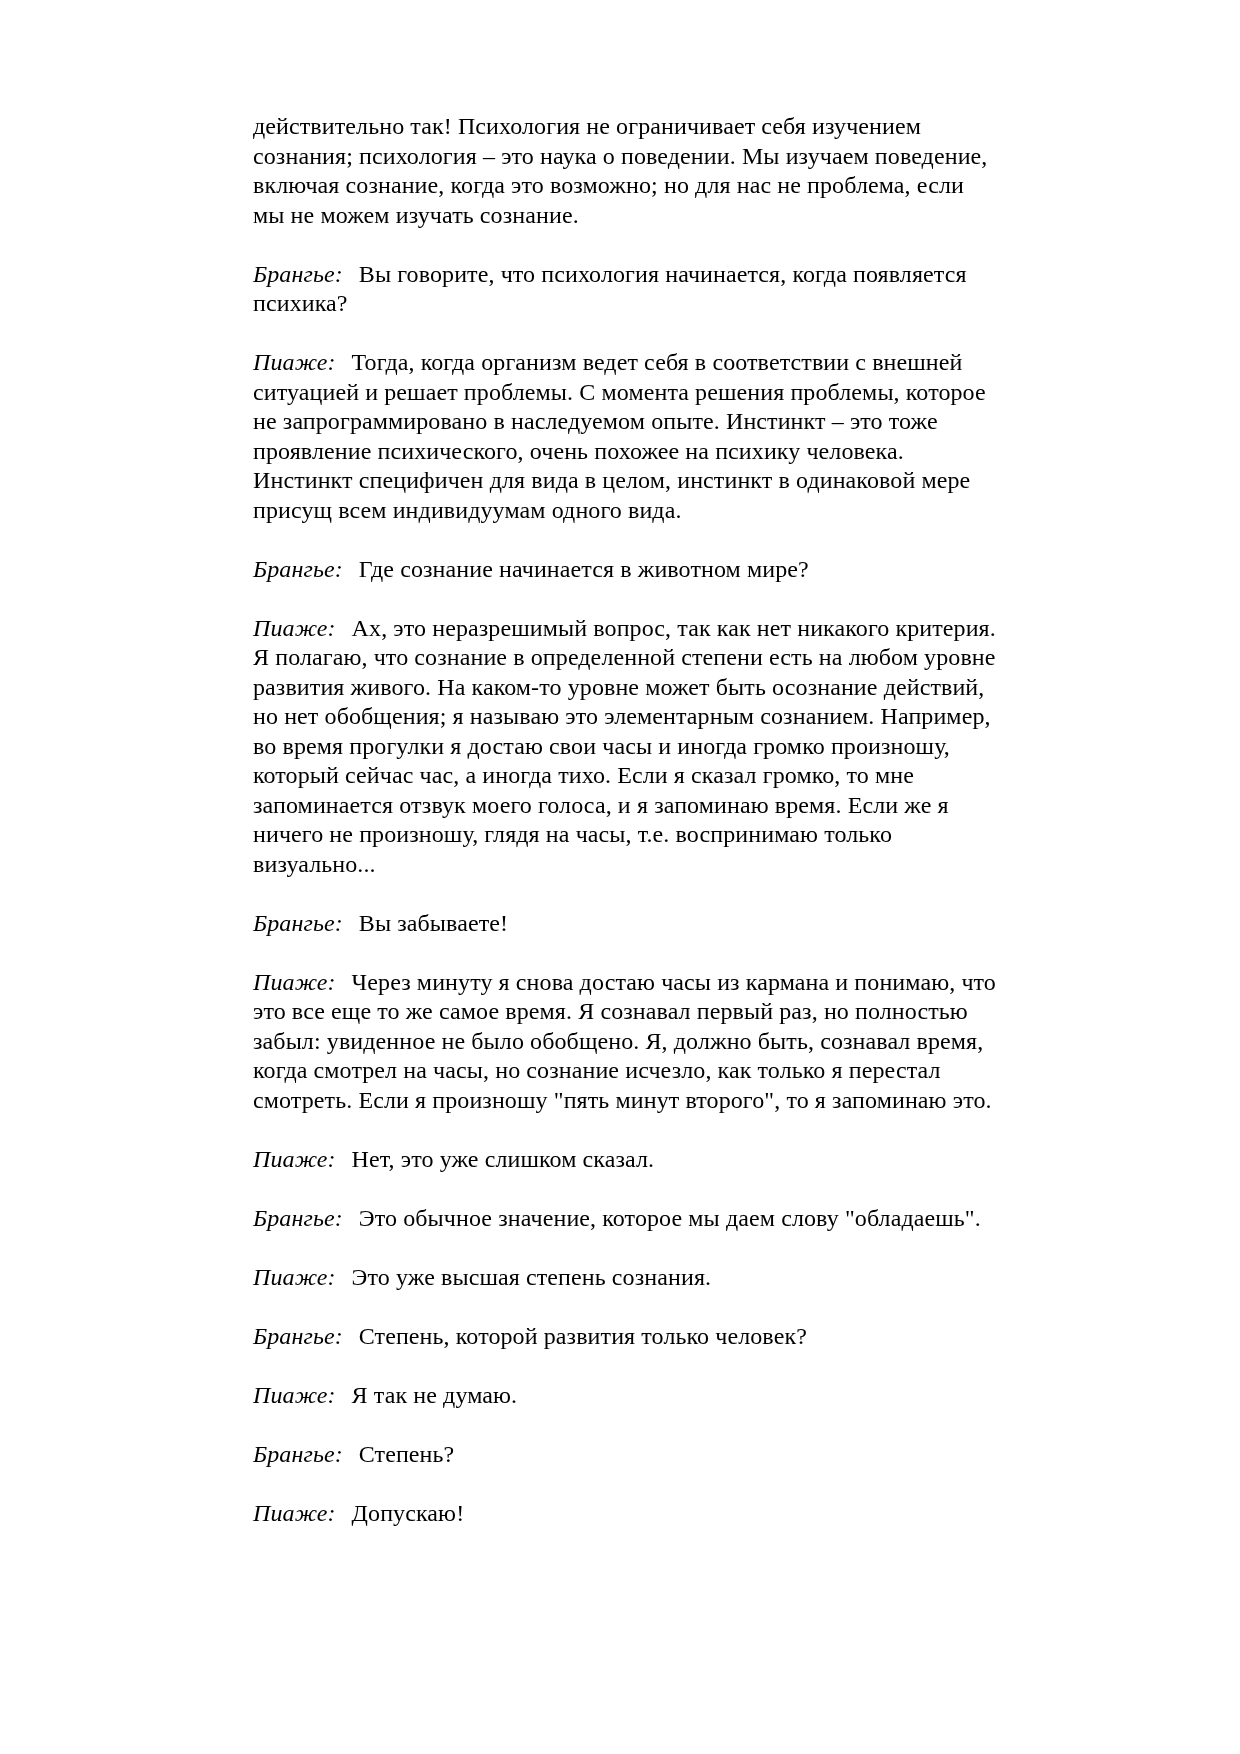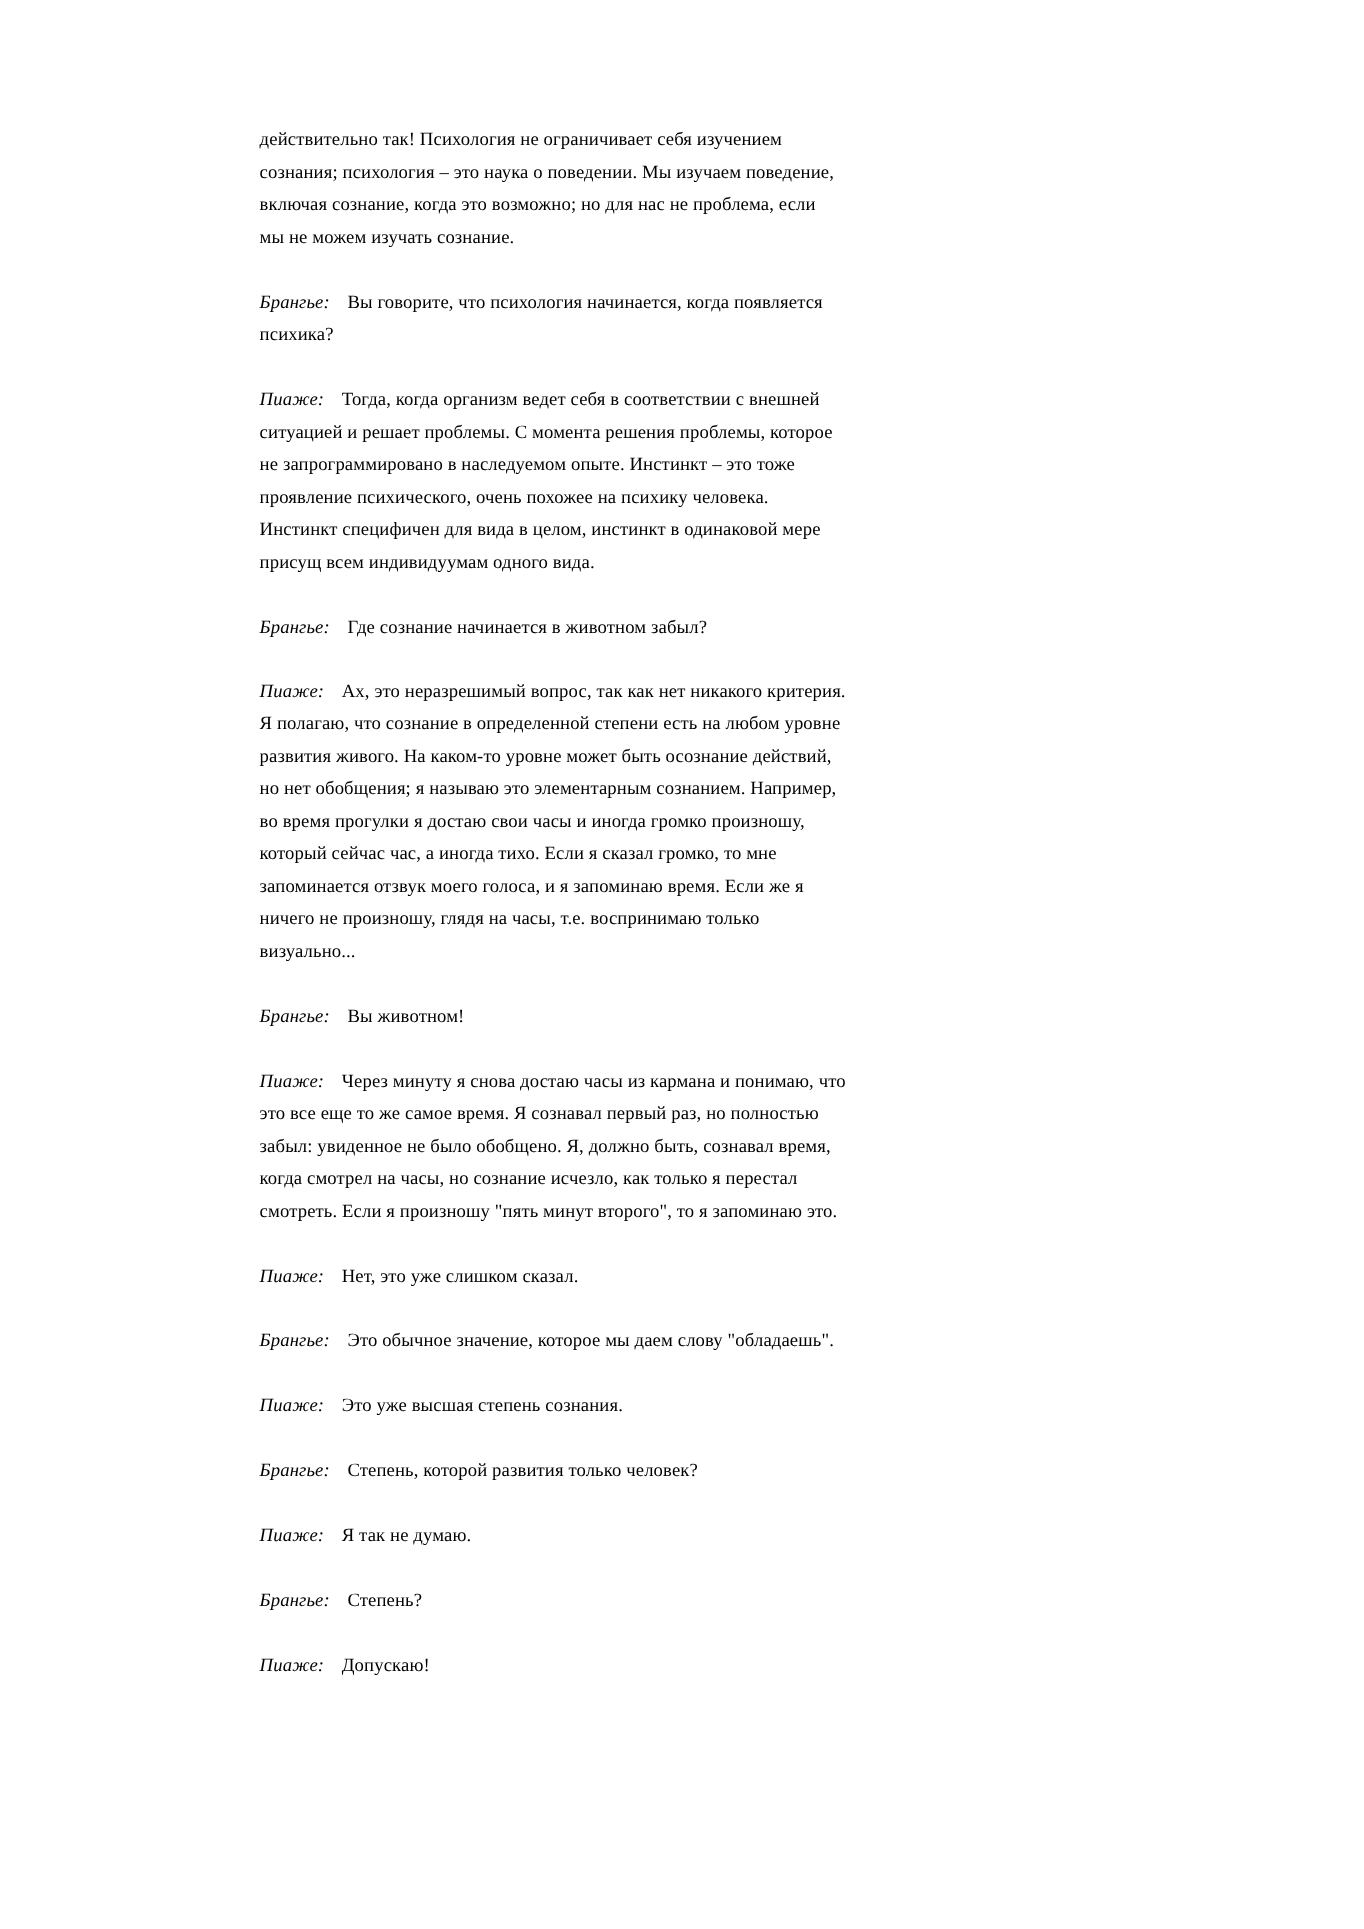--- a/index.html
+++ b/index.html
@@ -15,24 +15,24 @@
     color: #000000;
     overflow: hidden;
   }
   .page {
     position: absolute;
     inset: 0;
     background: #ffffff;
   }
   .text-block {
     position: absolute;
-    left: 236px;
+    left: 253px;
     top: 112px;
     width: 770px;
-    font-size: 17px;
+    font-size: 24px;
     line-height: 29.5px;
     letter-spacing: 0.1px;
   }
   p.para {
     margin: 0 0 29.5px 0;
     padding: 0;
   }
   .speaker {
     font-style: italic;
   }
@@ -57,33 +57,33 @@
     <p class="para"><span class="speaker">Брангье:</span><span class="line-text">Вы говорите, что психология начинается, когда появляется
 психика?</span></p>
 
     <p class="para"><span class="speaker">Пиаже:</span><span class="line-text">Тогда, когда организм ведет себя в соответствии с внешней
 ситуацией и решает проблемы. С момента решения проблемы, которое
 не запрограммировано в наследуемом опыте. Инстинкт – это тоже
 проявление психического, очень похожее на психику человека.
 Инстинкт специфичен для вида в целом, инстинкт в одинаковой мере
 присущ всем индивидуумам одного вида.</span></p>
 
-    <p class="para"><span class="speaker">Брангье:</span><span class="line-text">Где сознание начинается в животном забыл?</span></p>
+    <p class="para"><span class="speaker">Брангье:</span><span class="line-text">Где сознание начинается в животном мире?</span></p>
 
     <p class="para"><span class="speaker">Пиаже:</span><span class="line-text">Ах, это неразрешимый вопрос, так как нет никакого критерия.
 Я полагаю, что сознание в определенной степени есть на любом уровне
 развития живого. На каком-то уровне может быть осознание действий,
 но нет обобщения; я называю это элементарным сознанием. Например,
 во время прогулки я достаю свои часы и иногда громко произношу,
 который сейчас час, а иногда тихо. Если я сказал громко, то мне
 запоминается отзвук моего голоса, и я запоминаю время. Если же я
 ничего не произношу, глядя на часы, т.е. воспринимаю только
 визуально...</span></p>
 
-    <p class="para"><span class="speaker">Брангье:</span><span class="line-text">Вы животном!</span></p>
+    <p class="para"><span class="speaker">Брангье:</span><span class="line-text">Вы забываете!</span></p>
 
     <p class="para"><span class="speaker">Пиаже:</span><span class="line-text">Через минуту я снова достаю часы из кармана и понимаю, что
 это все еще то же самое время. Я сознавал первый раз, но полностью
 забыл: увиденное не было обобщено. Я, должно быть, сознавал время,
 когда смотрел на часы, но сознание исчезло, как только я перестал
 смотреть. Если я произношу "пять минут второго", то я запоминаю это.</span></p>
 
 
     <p class="para"><span class="speaker">Пиаже:</span><span class="line-text">Нет, это уже слишком сказал.</span></p>
 

